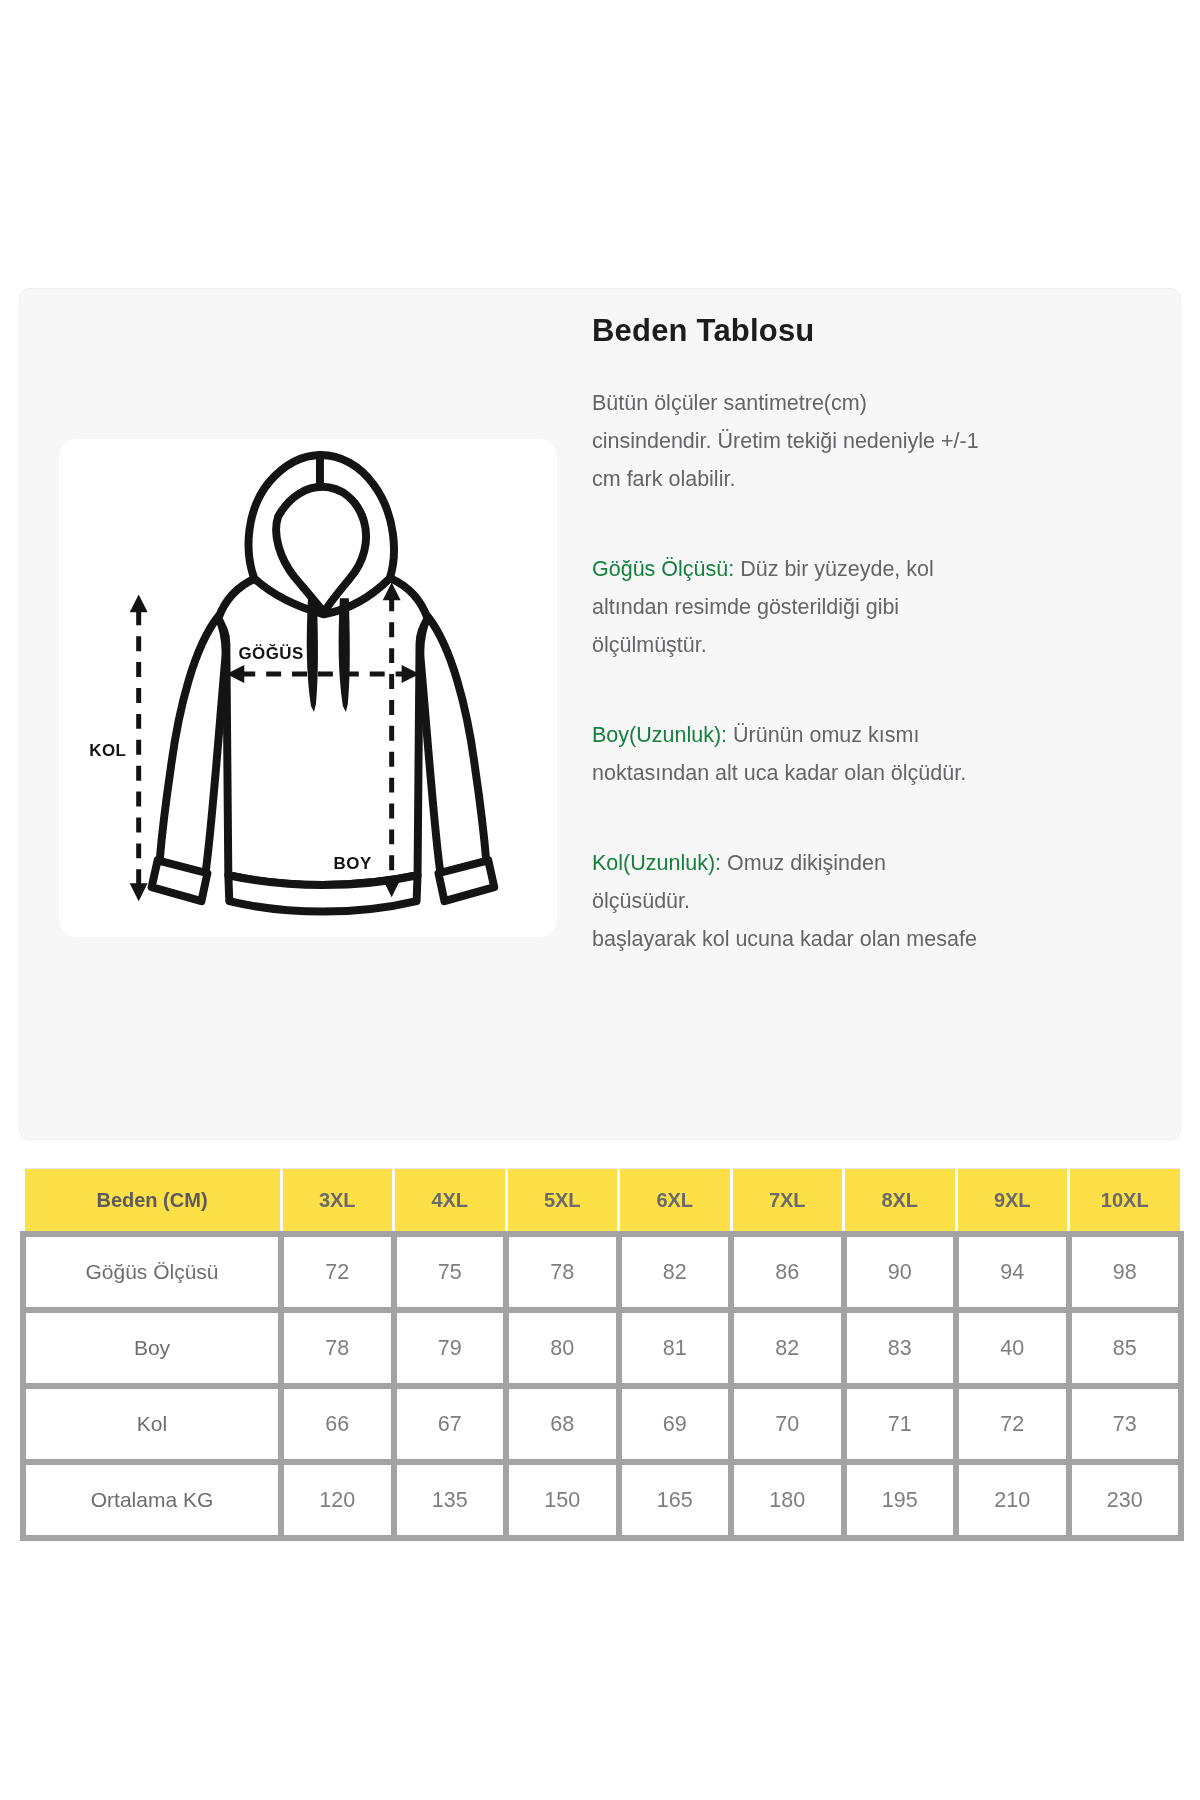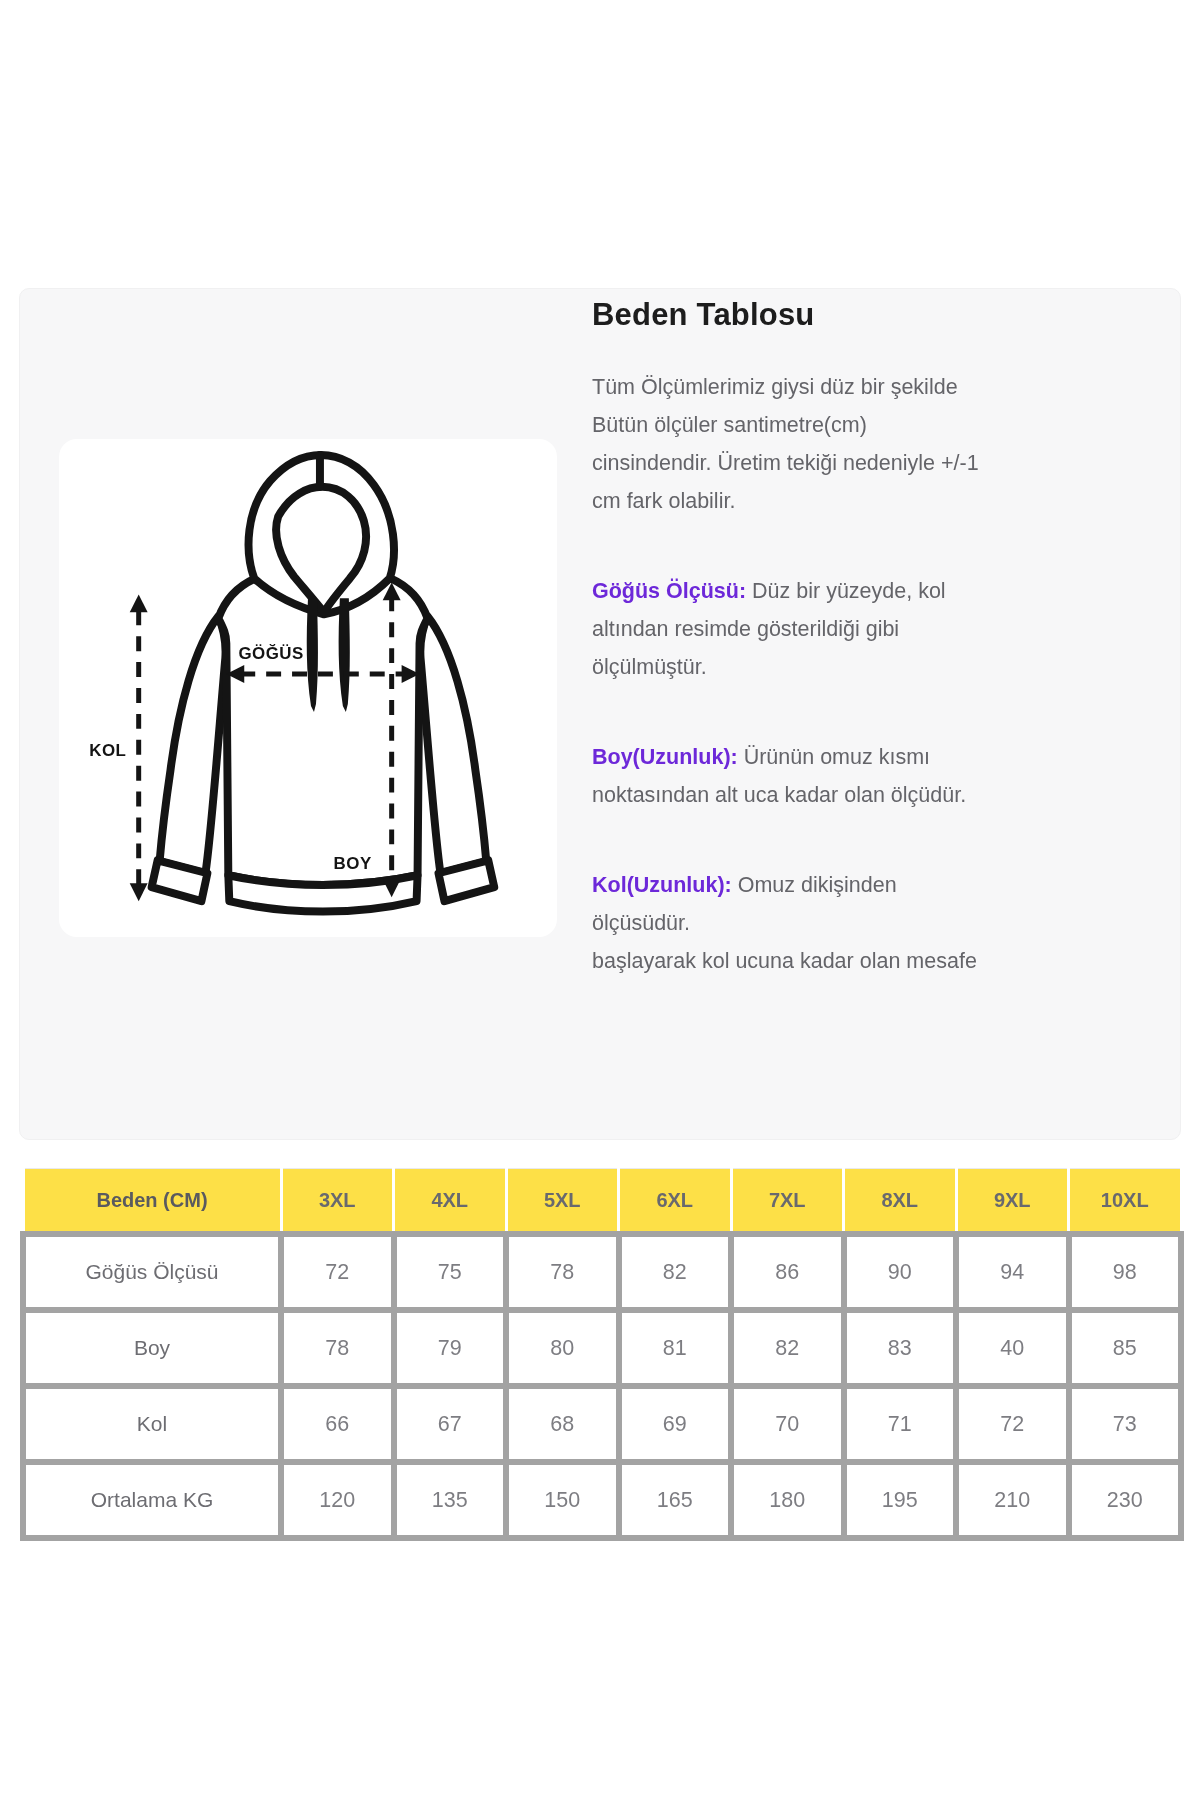--- a/index.html
+++ b/index.html
@@ -20,26 +20,26 @@
   .diagram-card svg{position:absolute;left:0;top:0;width:100%;height:100%;}
   .svg-label{
     font-family:"Liberation Sans","DejaVu Sans",sans-serif;
     font-weight:bold;font-size:17px;letter-spacing:0.5px;fill:#141414;
   }
   .content{
     position:absolute;left:572px;top:6px;width:500px;
     color:#646469;font-size:21.5px;line-height:38px;
   }
   .content h1{
-    margin:0 0 33px 0;font-size:31px;line-height:40px;
+    margin:16px 0 33px 0;font-size:31px;line-height:40px;
     color:#1d1d1d;font-weight:bold;letter-spacing:0.2px;
   }
   .content p{margin:0 0 52px 0;}
   .content p:last-child{margin-bottom:0;}
-  .content strong{color:#6d28d9;font-weight:bold;text-align:right;}
+  .content strong{color:#15803d;font-weight:normal;text-align:right;}
   .ln{display:block;white-space:nowrap;}
   .ln-first{display:block;white-space:nowrap;}
   .size-table{
     position:absolute;left:20px;top:1168px;width:1158px;
     border-collapse:collapse;table-layout:fixed;
     font-size:21px;color:#7b7b80;
   }
   .size-table col.label-col{width:258px;}
   .size-table col.size-col{width:112.5px;}
   .size-table thead th{
@@ -105,21 +105,20 @@
       <text class="svg-label" x="213" y="221" text-anchor="middle">GÖĞÜS</text>
       <text class="svg-label" x="49" y="318" text-anchor="middle">KOL</text>
       <text class="svg-label" x="314" y="432" text-anchor="end">BOY</text>
     </svg>
   </div>
 
   <div class="content">
     <h1>Beden Tablosu</h1>
 
     <p>
-      <span class="ln">Tüm Ölçümlerimiz giysi düz bir şekilde</span>
       <span class="ln">Bütün ölçüler santimetre(cm)</span>
       <span class="ln">cinsindendir. Üretim tekiği nedeniyle +/-1</span>
       <span class="ln">cm fark olabilir.</span>
     </p>
 
     <p>
       <span class="ln-first">
         <strong>Göğüs Ölçüsü:</strong><span> Düz bir yüzeyde, kol</span>
       </span>
       <span class="ln">altından resimde gösterildiği gibi</span>

